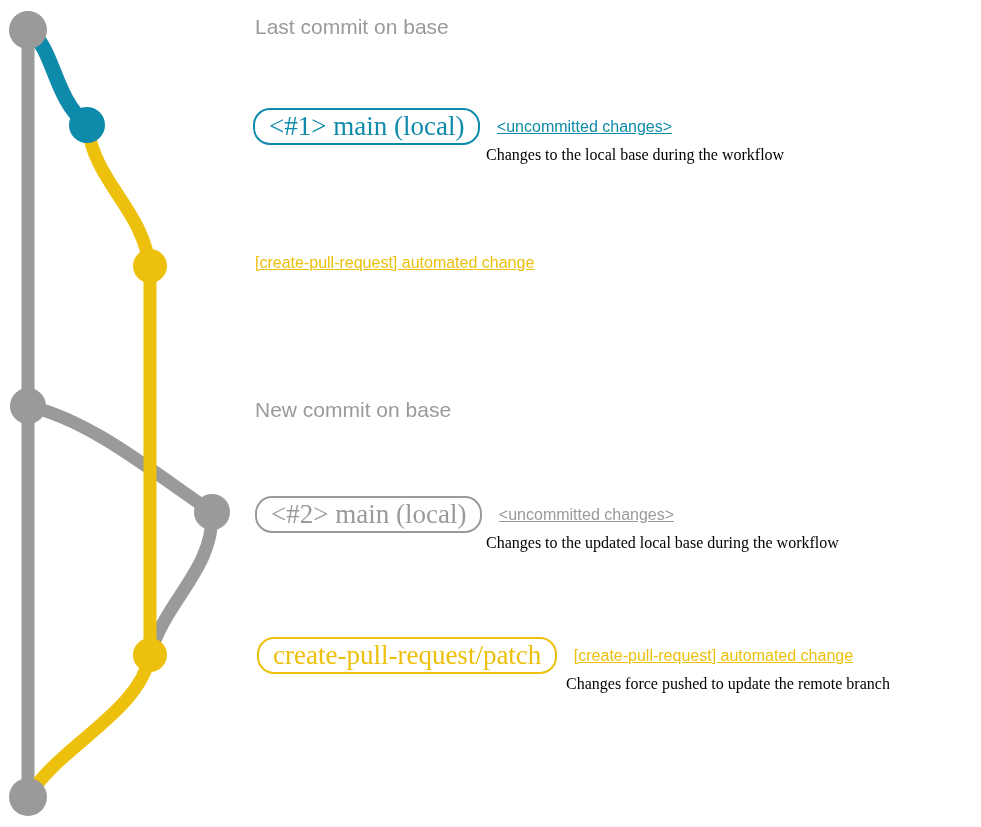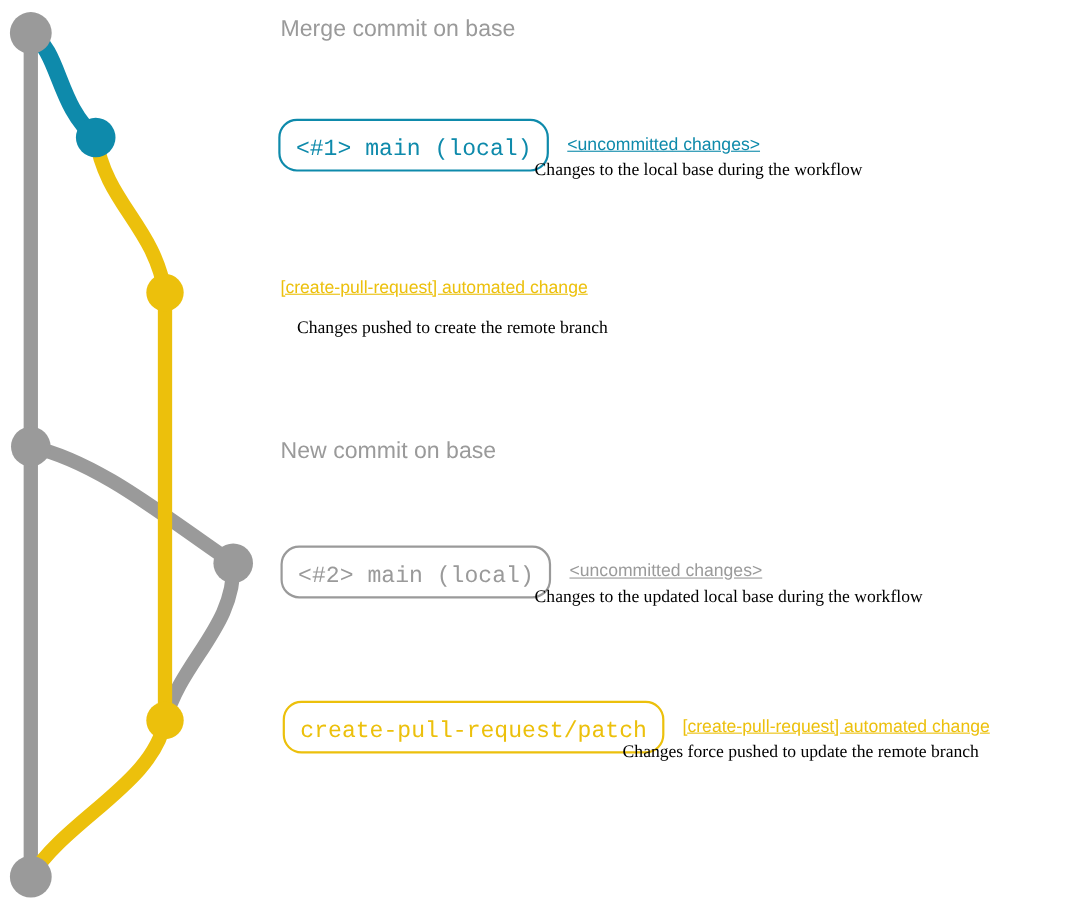--- a/index.html
+++ b/index.html
@@ -33,23 +33,23 @@
     font-family: "Liberation Sans", sans-serif;
     font-size: 21px;
     color: #9a9a9a;
     white-space: nowrap;
   }
   .badge {
     display: inline-block;
     vertical-align: middle;
     border: 2px solid #9a9a9a;
     border-radius: 17px;
-    padding: 16px 14px 6px 14px;
-    font-family: Liberation Mono, monospace;
-    font-size: 21px;
+    padding: 5px 14px 6px 14px;
+    font-family: Liberation Serif, serif;
+    font-size: 27px;
     line-height: 22px;
     color: #9a9a9a;
     background: #ffffff;
     box-sizing: border-box;
   }
   .badge.blue {
     border-color: #0e8aab;
     color: #0e8aab;
   }
   .badge.yellow {
@@ -105,32 +105,31 @@
 
     <circle cx="28" cy="30" r="19" fill="#9a9a9a"></circle>
     <circle cx="87" cy="125" r="18" fill="#0e8aab"></circle>
     <circle cx="150" cy="266" r="17" fill="#ecc00c"></circle>
     <circle cx="28" cy="406" r="18" fill="#9a9a9a"></circle>
     <circle cx="212" cy="512" r="18" fill="#9a9a9a"></circle>
     <circle cx="150" cy="655" r="17" fill="#ecc00c"></circle>
     <circle cx="28" cy="797" r="19" fill="#9a9a9a"></circle>
   </svg>
 
-  <div class="section-title" style="left:255px; top:15px;">Merge commit on base</div>
+  <div class="section-title" style="left:255px; top:15px;">Last commit on base</div>
 
   <div class="row" style="left:253px; top:108px;">
     <span class="badge blue">&lt;#1&gt; main (local)</span>
     <span class="commit-msg blue">&lt;uncommitted changes&gt;</span>
   </div>
   <div class="note" style="left:486px; top:146px;">Changes to the local base during the workflow</div>
 
   <div class="row" style="left:255px; top:253px;">
     <span class="commit-msg yellow standalone">[create-pull-request] automated change</span>
   </div>
-  <div class="note" style="left:270px; top:290px;">Changes pushed to create the remote branch</div>
 
   <div class="section-title" style="left:255px; top:398px;">New commit on base</div>
 
   <div class="row" style="left:255px; top:496px;">
     <span class="badge gray">&lt;#2&gt; main (local)</span>
     <span class="commit-msg gray">&lt;uncommitted changes&gt;</span>
   </div>
   <div class="note" style="left:486px; top:534px;text-align:center;">Changes to the updated local base during the workflow</div>
 
   <div class="row" style="left:257px; top:637px;">

